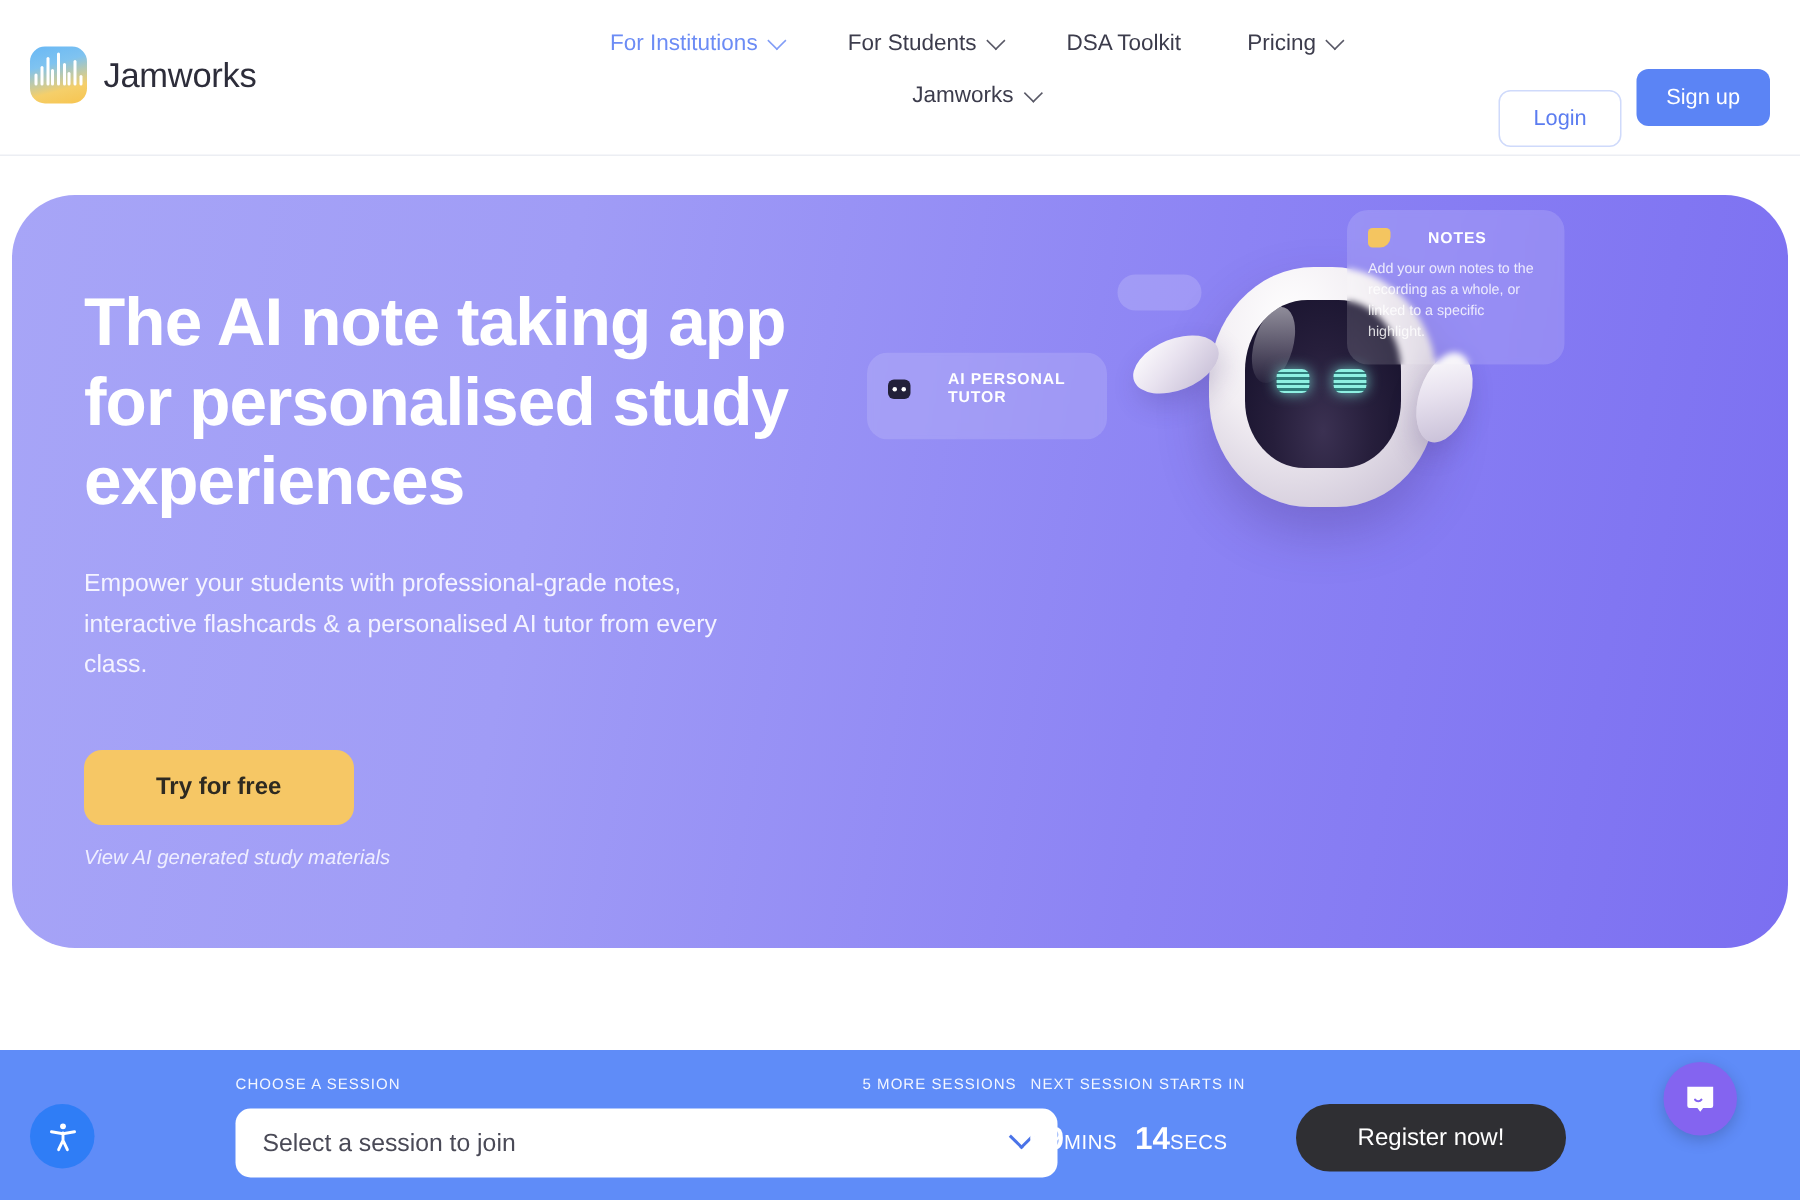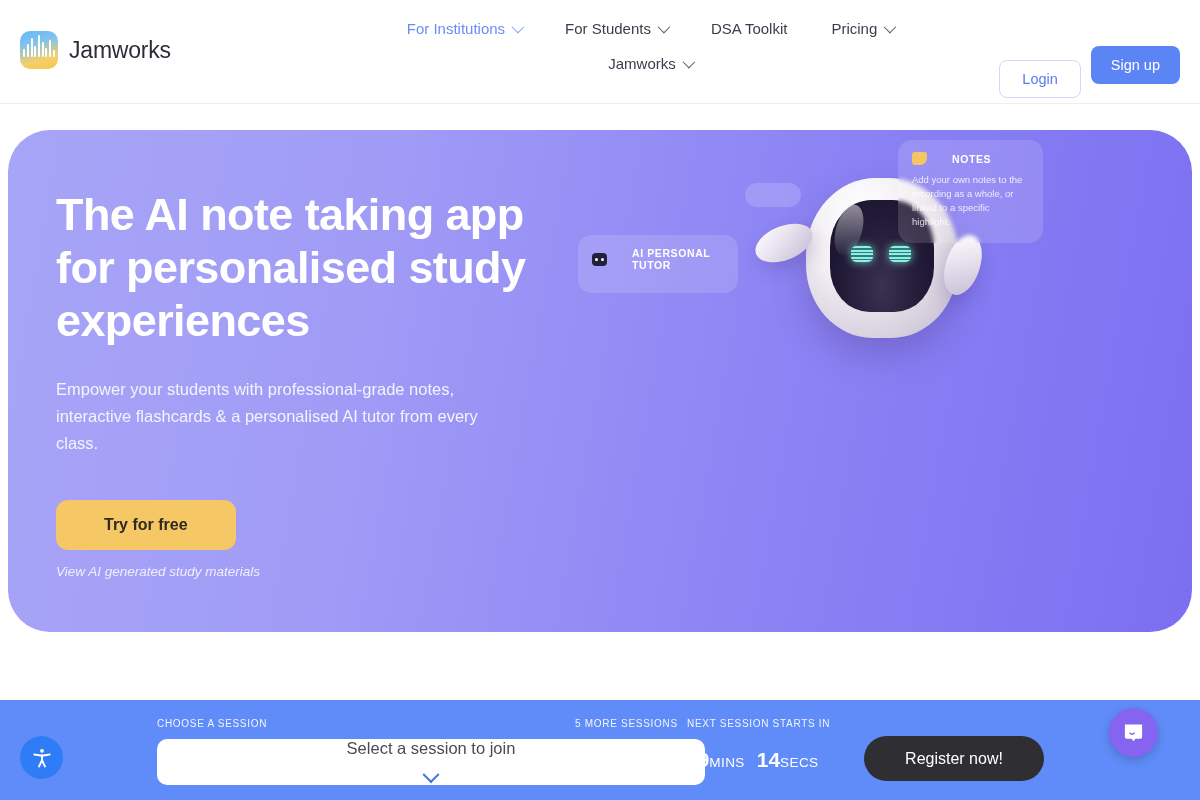--- a/index.html
+++ b/index.html
@@ -147,21 +147,21 @@
   .sess-label {
     position:absolute; font-size:10px; letter-spacing:.7px;
     color:rgba(255,255,255,.92); text-transform:uppercase;
   }
   .lbl-choose { left:157px; top:718px; }
   .lbl-more  { left:575px; top:718px; }
   .lbl-next  { left:687px; top:718px; }
   .select-box {
     position:absolute; left:157px; top:739px; width:548px; height:46px;
     background:#ffffff; border-radius:10px; display:flex; align-items:center;
-    padding:0 18px; cursor:pointer;flex-direction:column;
+    padding:0 18px; cursor:pointer;
   }
   .select-text { flex:1; font-size:16.5px; color:#4a4a57; }
   .sel-chev {
     width:12px; height:12px; border-right:2.6px solid #4a73e8;
     border-bottom:2.6px solid #4a73e8; transform:rotate(45deg) translate(-3px,-3px);
   }
   .countdown { position:absolute; left:686px; top:748px; color:#fff; white-space:nowrap; }
   .cd-num { font-size:21px; font-weight:700; }
   .cd-unit { font-size:13.5px; letter-spacing:.4px; }
   .cd-gap { display:inline-block; width:12px; }

